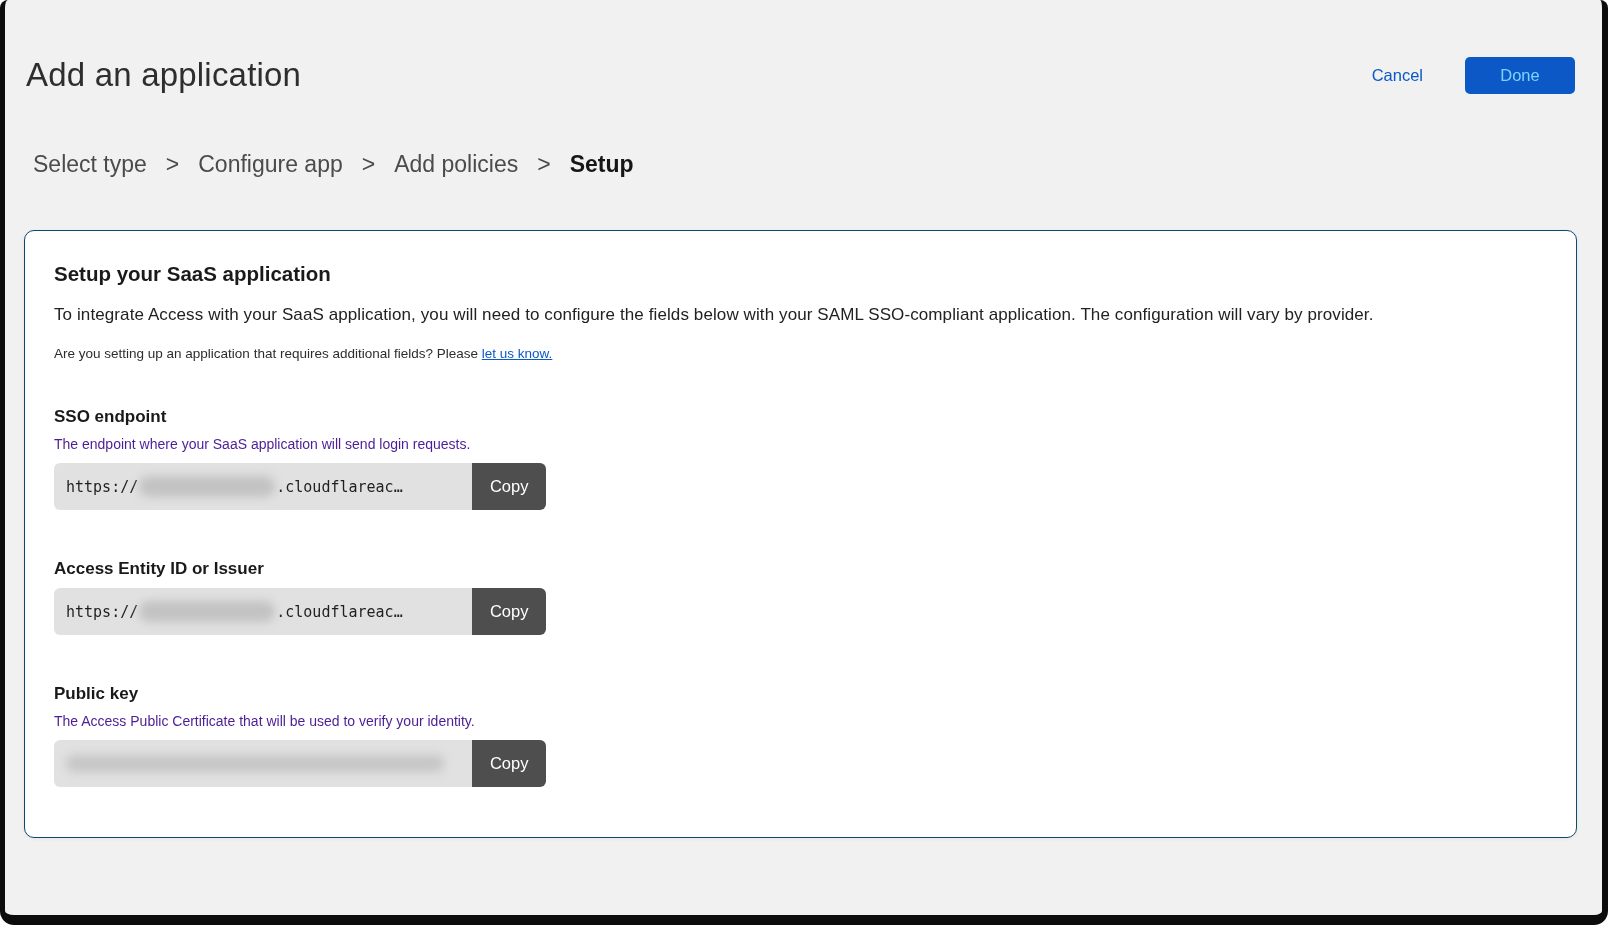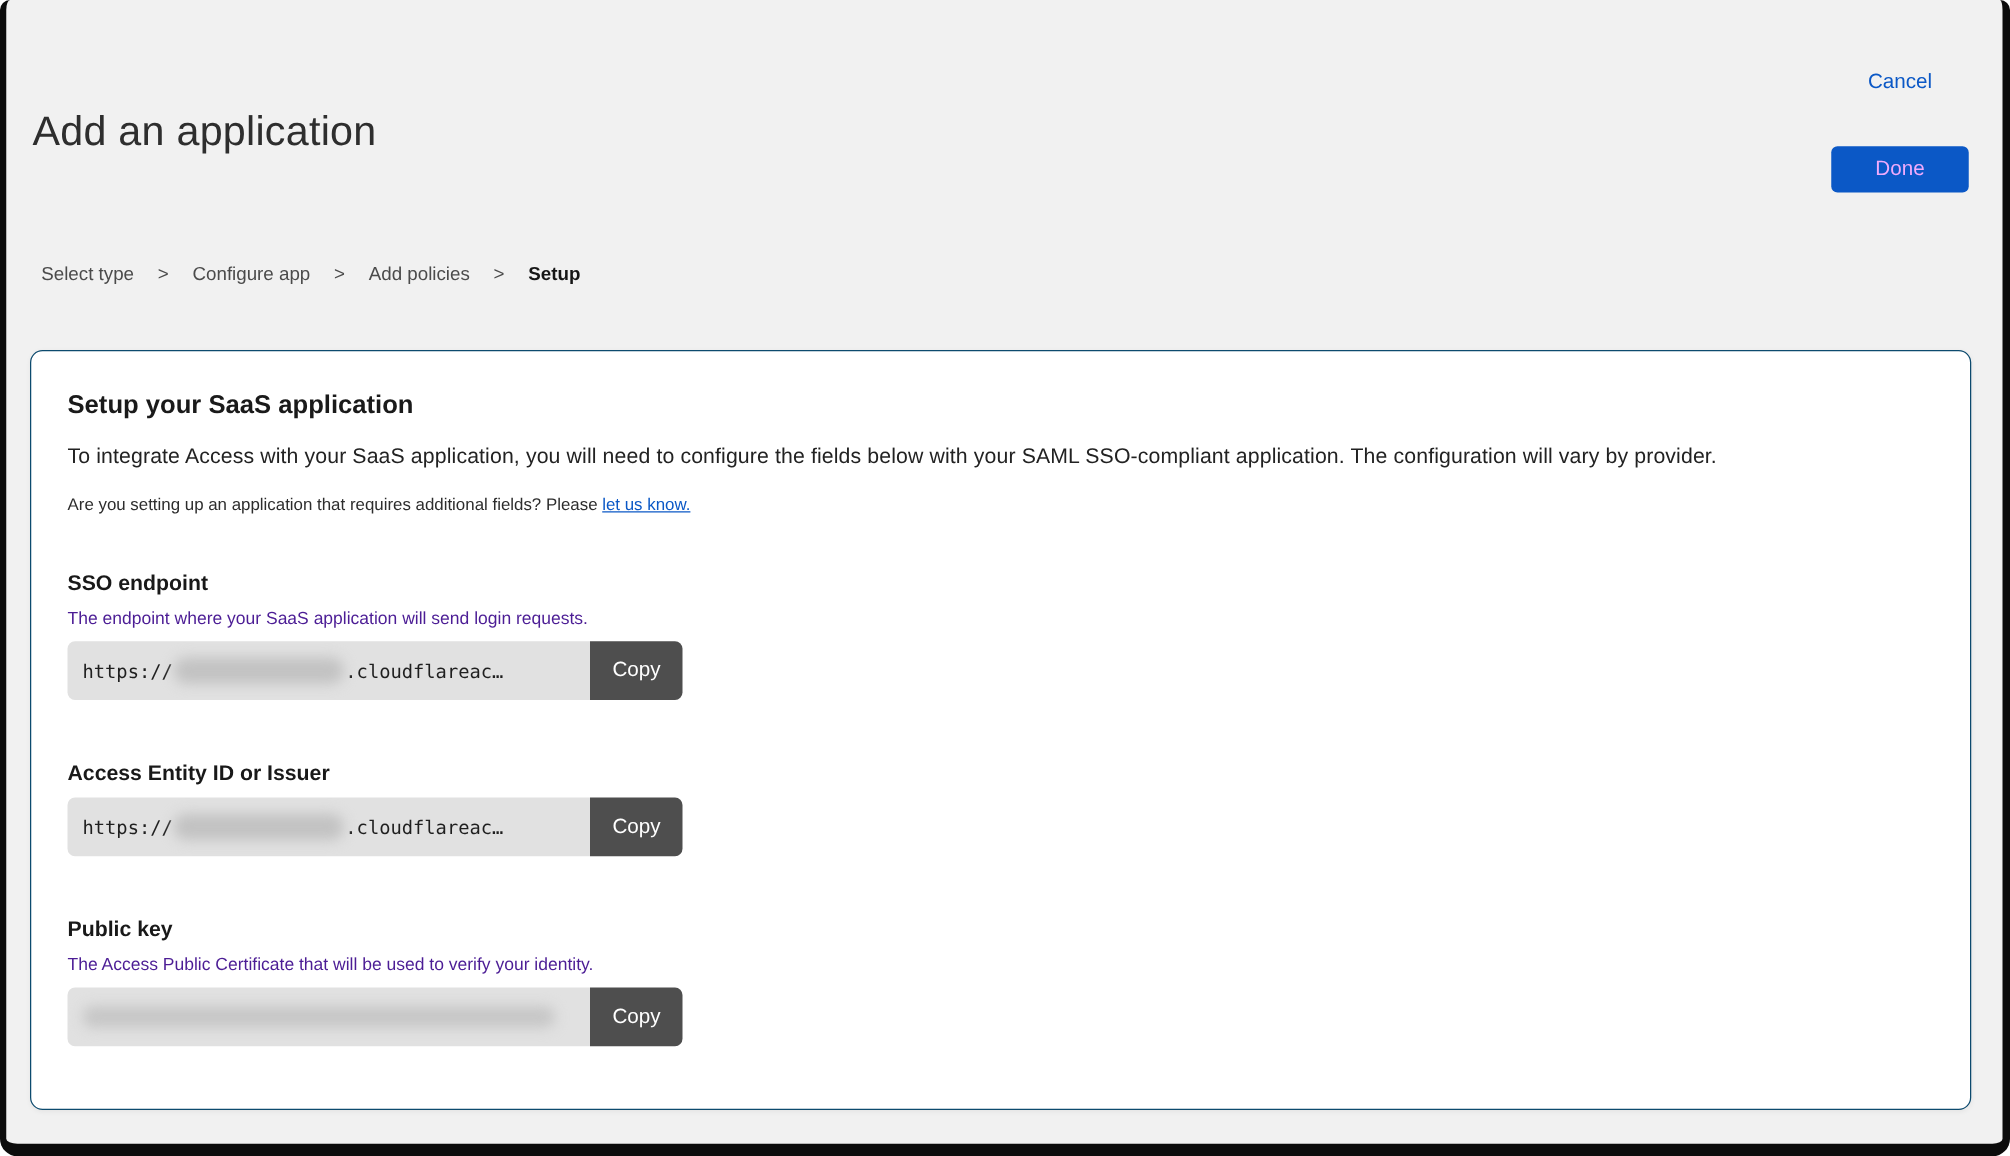--- a/index.html
+++ b/index.html
@@ -34,48 +34,47 @@
     margin: 0;
     font-size: 33px;
     font-weight: 400;
     color: #2e2e2e;
     letter-spacing: 0.2px;
   }
   .header-actions {
     display: flex;
     align-items: center;
     gap: 42px;
-    flex-direction: column;
   }
   .cancel-link {
     color: var(--accent, #0b58c6);
     font-size: 16.5px;
     text-decoration: none;
     cursor: pointer;
   }
   .done-btn {
     background: var(--accent, #0b58c6);
-    color: #f0abfc;
+    color: #7dd3fc;
     border: none;
     border-radius: 5px;
     font-size: 16.5px;
     font-family: "Liberation Sans", sans-serif;
     padding: 9px 0;
     width: 110px;
     height: 37px;
     cursor: pointer;
   }
 
   
   .breadcrumb {
     display: flex;
     align-items: center;
     margin-top: 57px;
     padding-left: 14px;
-    font-size: 15px;
+    font-size: 23px;
     color: #4b4b4b;
   }
   .breadcrumb .sep {
     margin: 0 19px;
     color: #4b4b4b;
   }
   .breadcrumb .step { color: #4b4b4b; cursor: pointer; }
   .breadcrumb .step.active {
     font-weight: 700;
     color: #161616;

